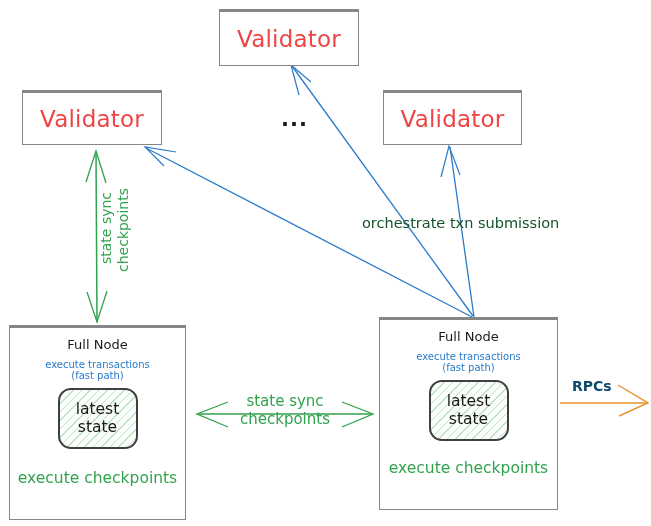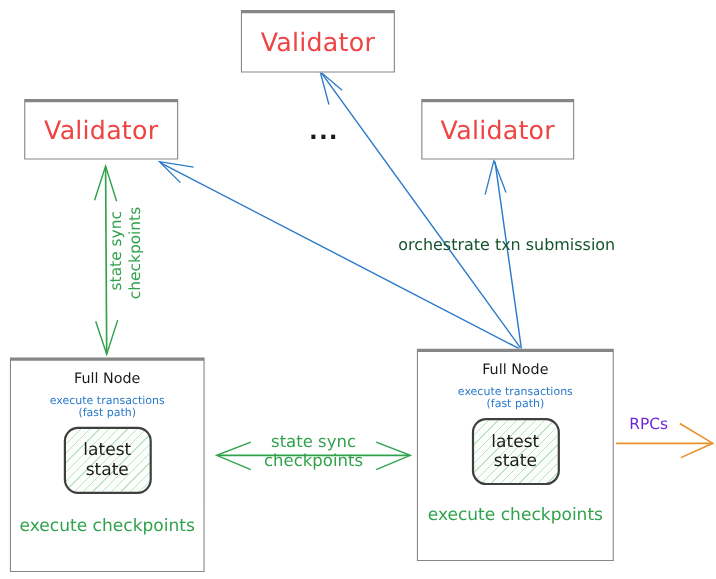--- a/index.html
+++ b/index.html
@@ -100,21 +100,21 @@
   }
 
   
   .edge-label {
     position: absolute;
     z-index: 4;
     line-height: 1.1;
     white-space: nowrap;
   }
   .lbl-blue  { color: #14532d; font-size: 14.5px; }
-  .lbl-orange{ color: #6d28d9; font-size: 14px; font-weight: 400; }
+  .lbl-orange{ color: #0c4a6e; font-size: 14px; font-weight: 700; }
 
   .vert-label {
     position: absolute;
     z-index: 4;
     color: #31a24c;
     font-size: 14px;
     transform-origin: left top;
     transform: rotate(-90deg);
     white-space: nowrap;
   }

